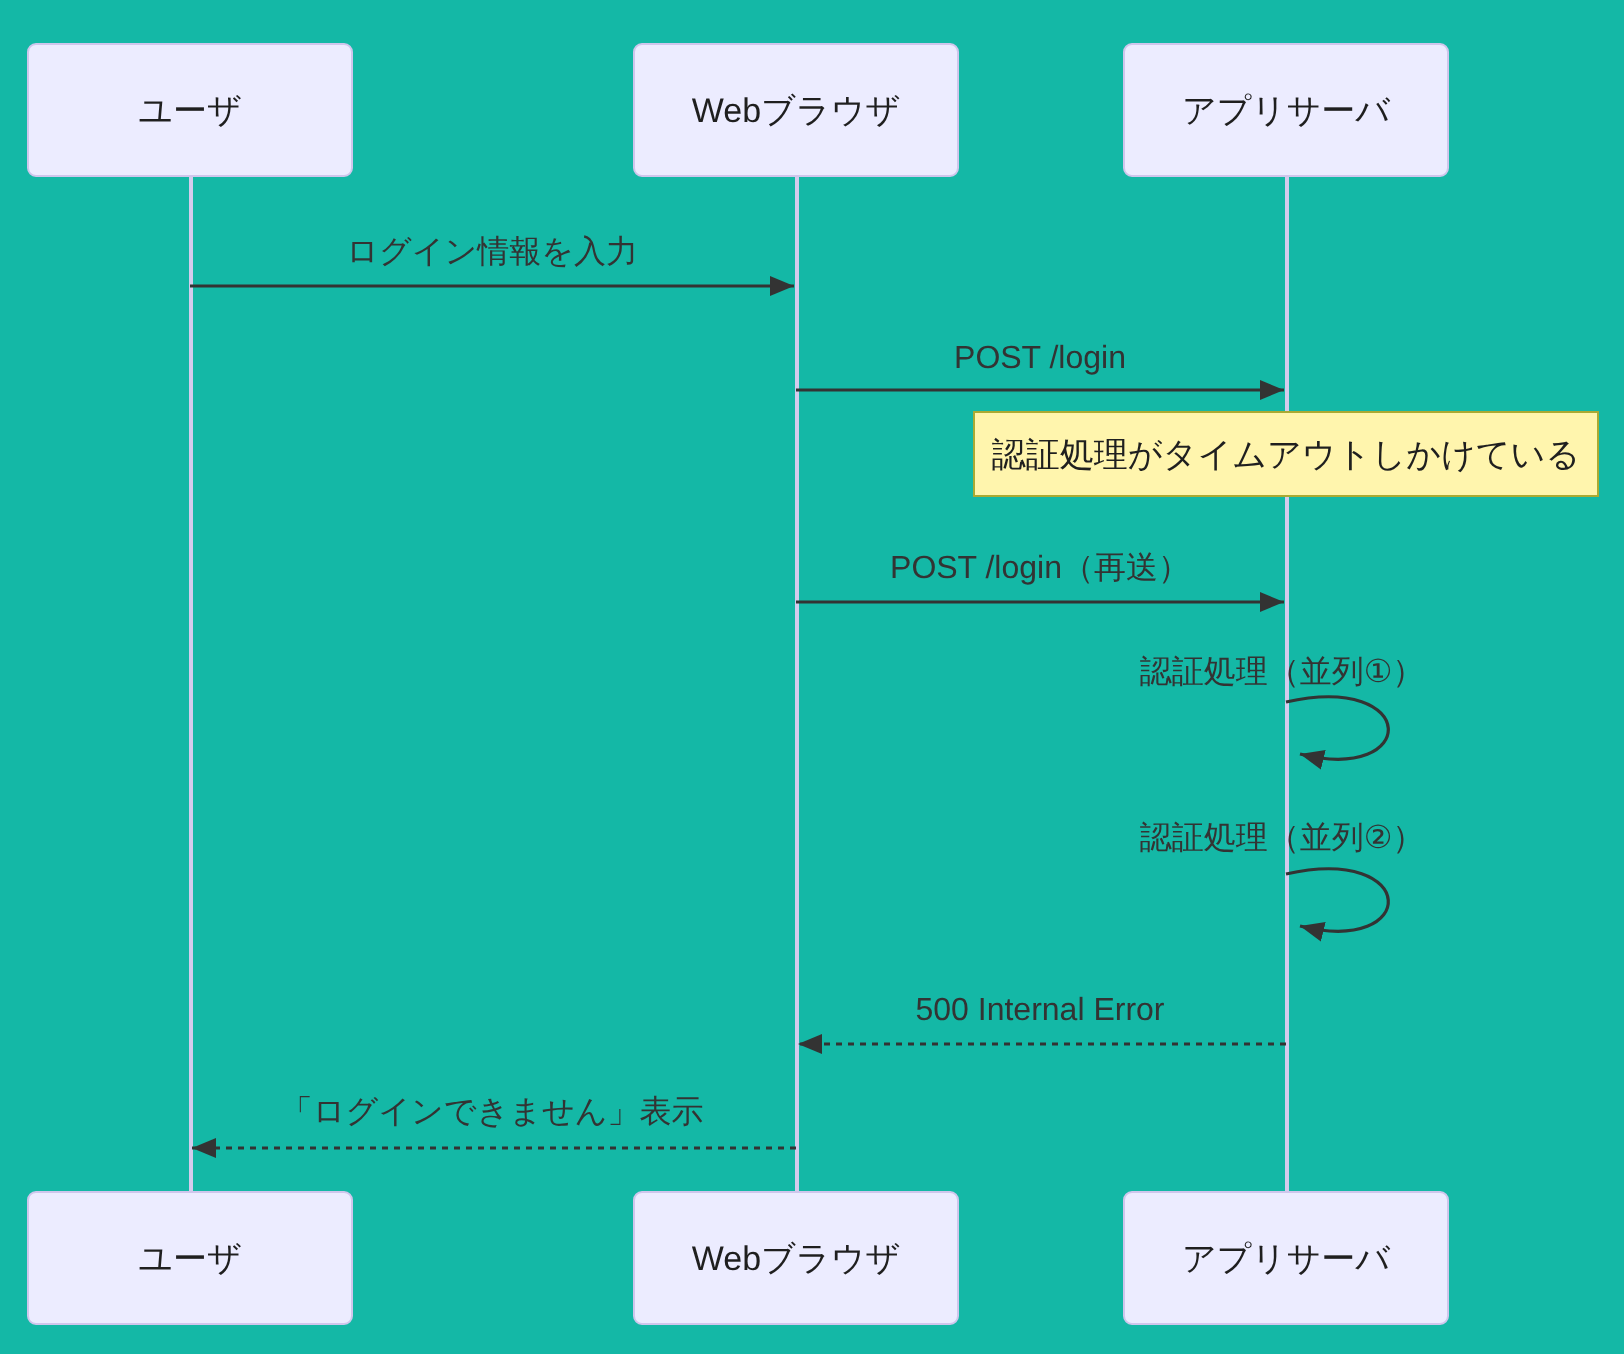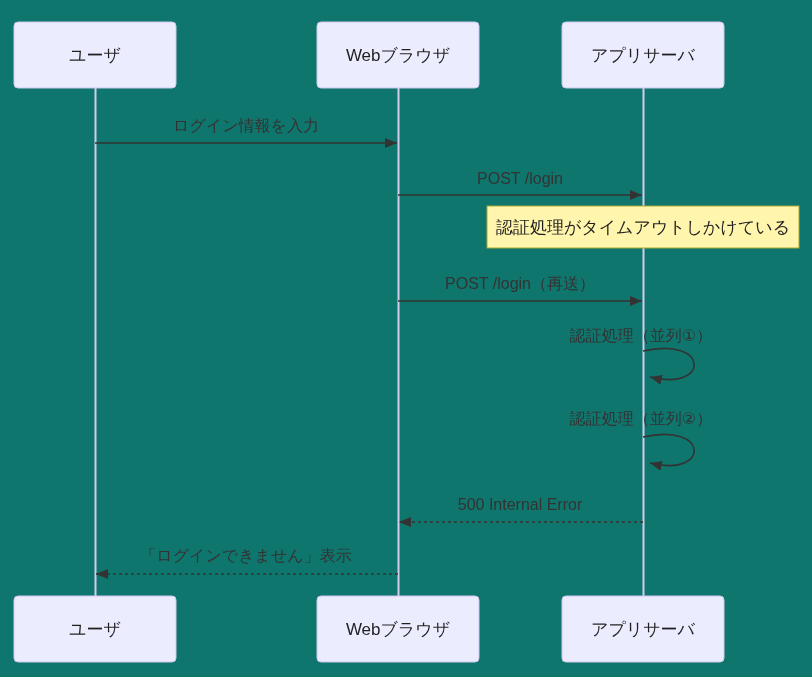--- a/index.html
+++ b/index.html
@@ -5,21 +5,21 @@
   html, body {
     margin: 0;
     padding: 0;
     background: #ffffff;
     font-family: "Liberation Sans", "DejaVu Sans", sans-serif;
   }
   #stage {
     position: relative;
     width: 812px;
     height: 677px;
-    background: #0f766e;
+    background: #14b8a6;
     overflow: hidden;
   }
   svg text {
     font-family: "Liberation Sans", "DejaVu Sans", sans-serif;
     fill: #1f1f1f;
   }
   .actor-box {
     fill: #ECECFF;
     stroke: #CFC6EC;
     stroke-width: 1;

